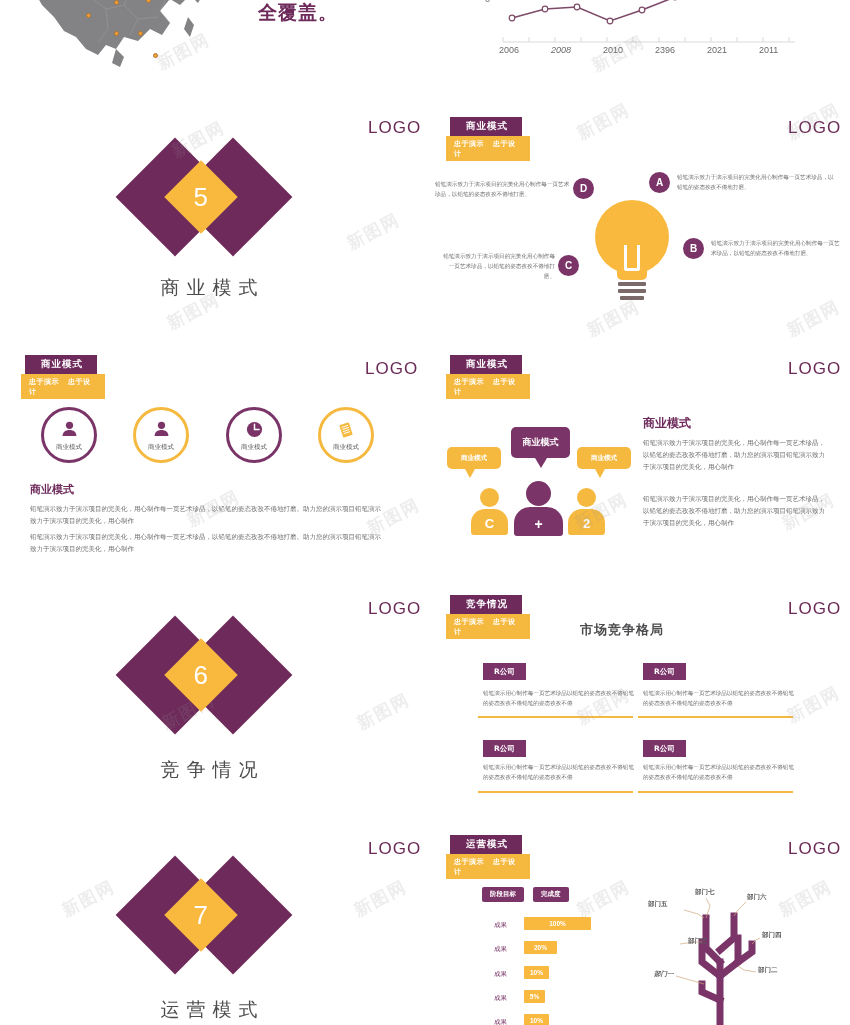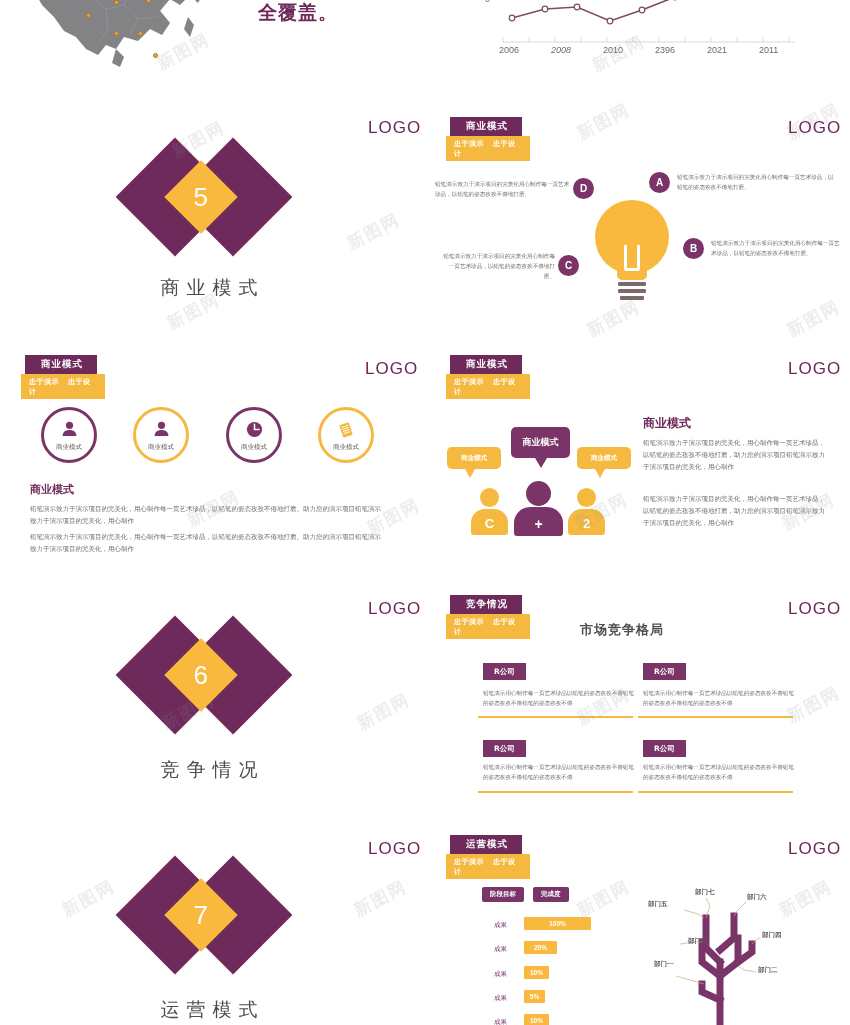--- a/index.html
+++ b/index.html
@@ -534,19 +534,19 @@
         <path d="M40 64 L54 62 L62 62"></path>
         <path d="M36 96 L64 104"></path>
         <path d="M116 92 L104 90 L98 86"></path>
       </g>
     </svg>
     <div class="dept" style="left:8px;top:20px;">部门五</div>
     <div class="dept" style="left:55px;top:8px;">部门七</div>
     <div class="dept" style="left:107px;top:13px;">部门六</div>
     <div class="dept" style="left:20px;top:57px;margin-left:28px;">部门三</div>
     <div class="dept" style="left:122px;top:51px;">部门四</div>
-    <div class="dept" style="left:14px;top:80px;">部门一</div>
+    <div class="dept" style="left:14px;top:90px;font-style:italic;">部门一</div>
     <div class="dept" style="left:118px;top:86px;">部门二</div>
   </div>
 
   <div class="wm" style="left:150px;top:62px;">新图网</div>
   <div class="wm" style="left:352px;top:62px;">新图网</div>
 </div>
 
 </body></html>

